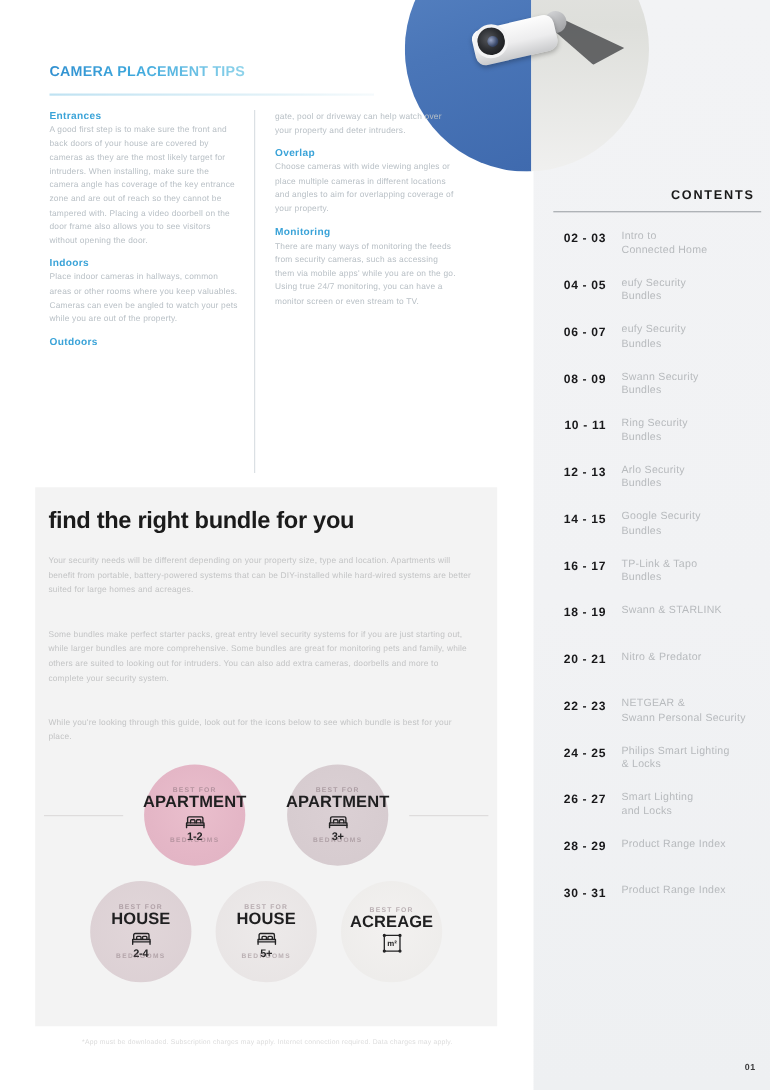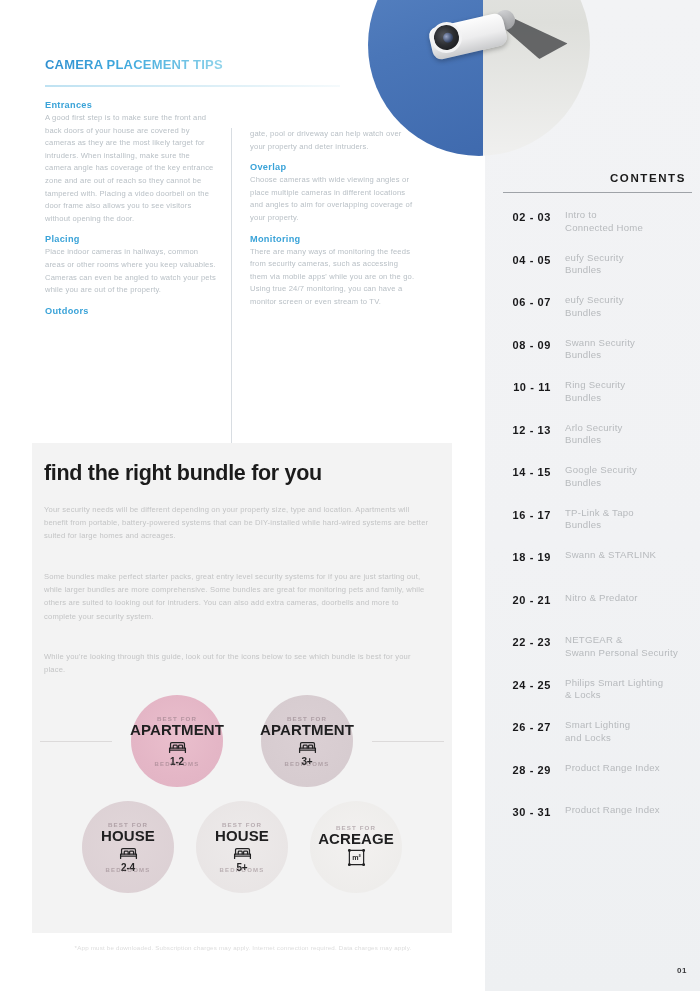--- a/index.html
+++ b/index.html
@@ -144,21 +144,21 @@
   }
 
   .cols {
     position: absolute; left: 45px; top: 100px;
     width: 405px;
     display: flex;
     gap: 0;
   }
   .col { width: 186px; }
   .col.left { padding-right: 14px; }
-  .col.right { padding-left: 18px; border-left: 1px solid #d8dde2; margin-top: 28px; }
+  .col.right { padding-left: 18px; border-left: 1px solid #d8dde2; }
   .col.right { min-height: 330px; }
 
   .sub {
     font-size: 9.2px;
     font-weight: 700;
     color: #3aa3d8;
     letter-spacing: 0.3px;
     margin-bottom: 2px;
   }
   .body {
@@ -374,21 +374,21 @@
 
   <div class="main">
 
     <div class="title">CAMERA PLACEMENT TIPS</div>
     <div class="title-rule"></div>
 
     <div class="cols">
       <div class="col left" id="col-left">
           <div class="sub">Entrances</div>
           <div class="body">A good first step is to make sure the front and back doors of your house are covered by cameras as they are the most likely target for intruders. When installing, make sure the camera angle has coverage of the key entrance zone and are out of reach so they cannot be tampered with.  Placing a video doorbell on the door frame also allows you to see visitors without opening the door.</div>
-          <div class="sub">Placing</div>
+          <div class="sub">Indoors</div>
           <div class="body">Place indoor cameras in hallways, common areas or other rooms where you keep valuables. Cameras can even be angled to watch your pets while you are out of the property.</div>
           <div class="sub">Outdoors</div>
         </div>
       <div class="col right" id="col-right">
           <div class="body">gate, pool or driveway can help watch over your property and deter intruders.</div>
           <div class="sub">Overlap</div>
           <div class="body">Choose cameras with wide viewing angles or place multiple cameras in different locations and angles to aim for overlapping coverage of your property.</div>
           <div class="sub">Monitoring</div>
           <div class="body">There are many ways of monitoring the feeds from security cameras, such as accessing them via mobile apps' while you are on the go. Using true 24/7 monitoring, you can have a monitor screen or even stream to TV.</div>
         </div>

